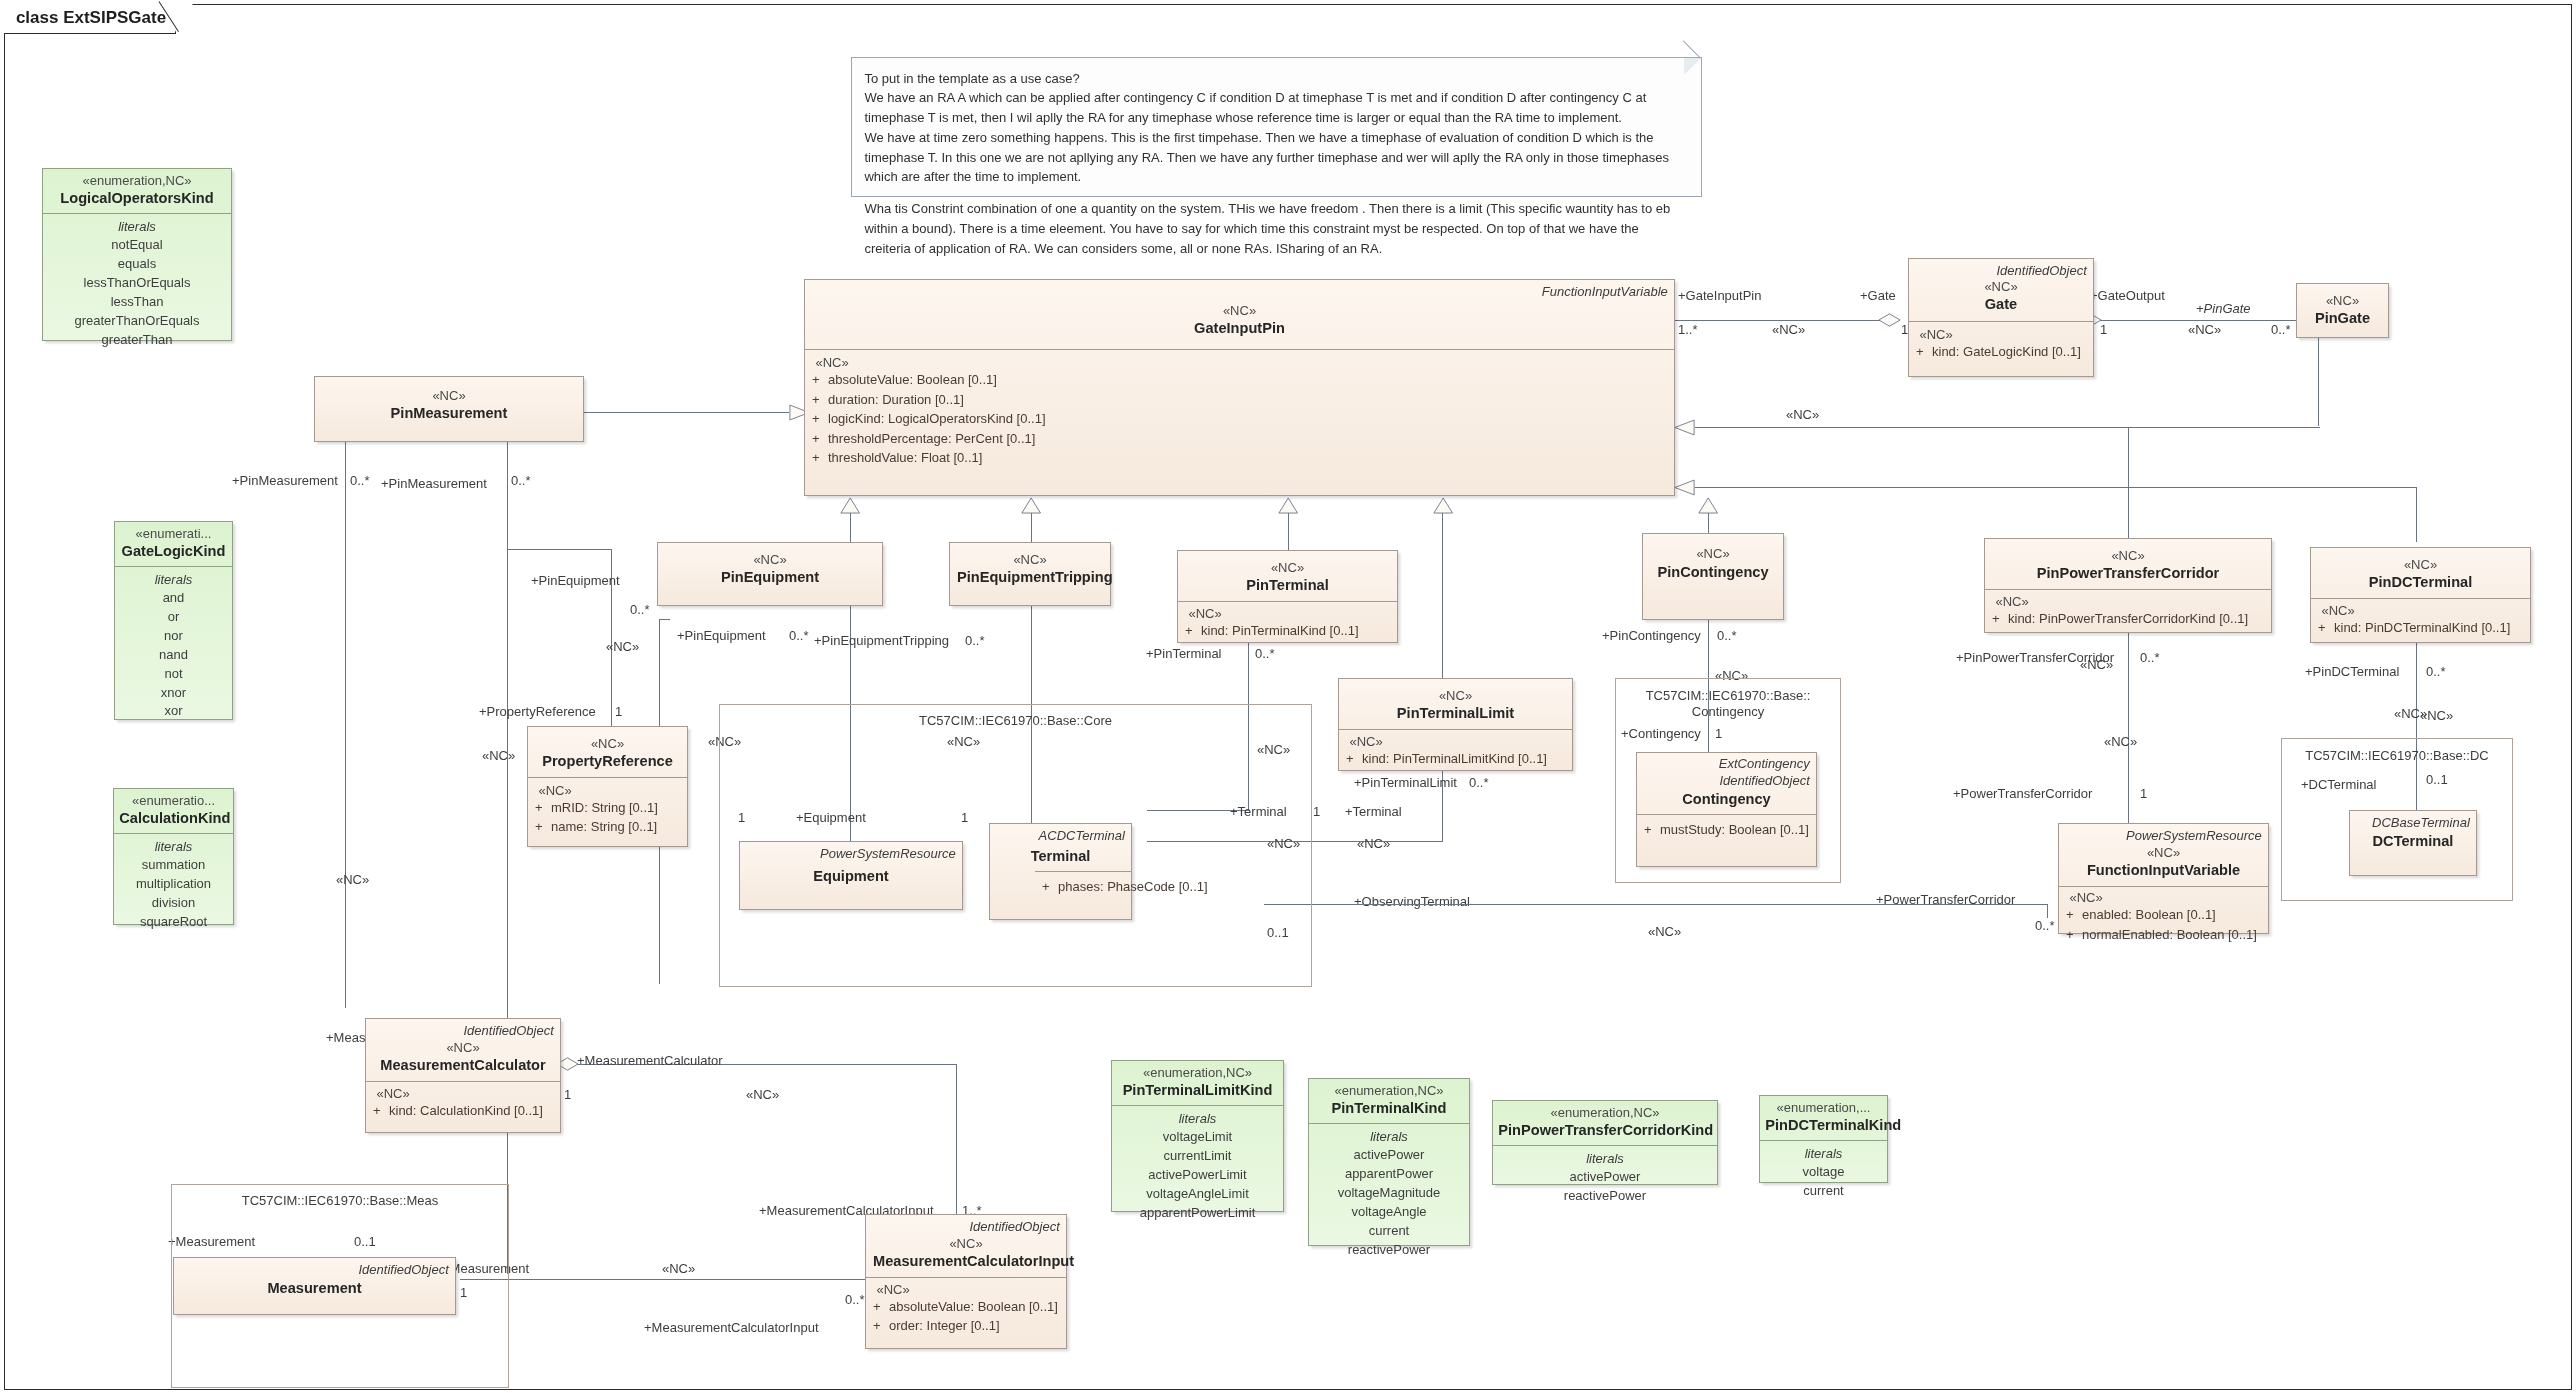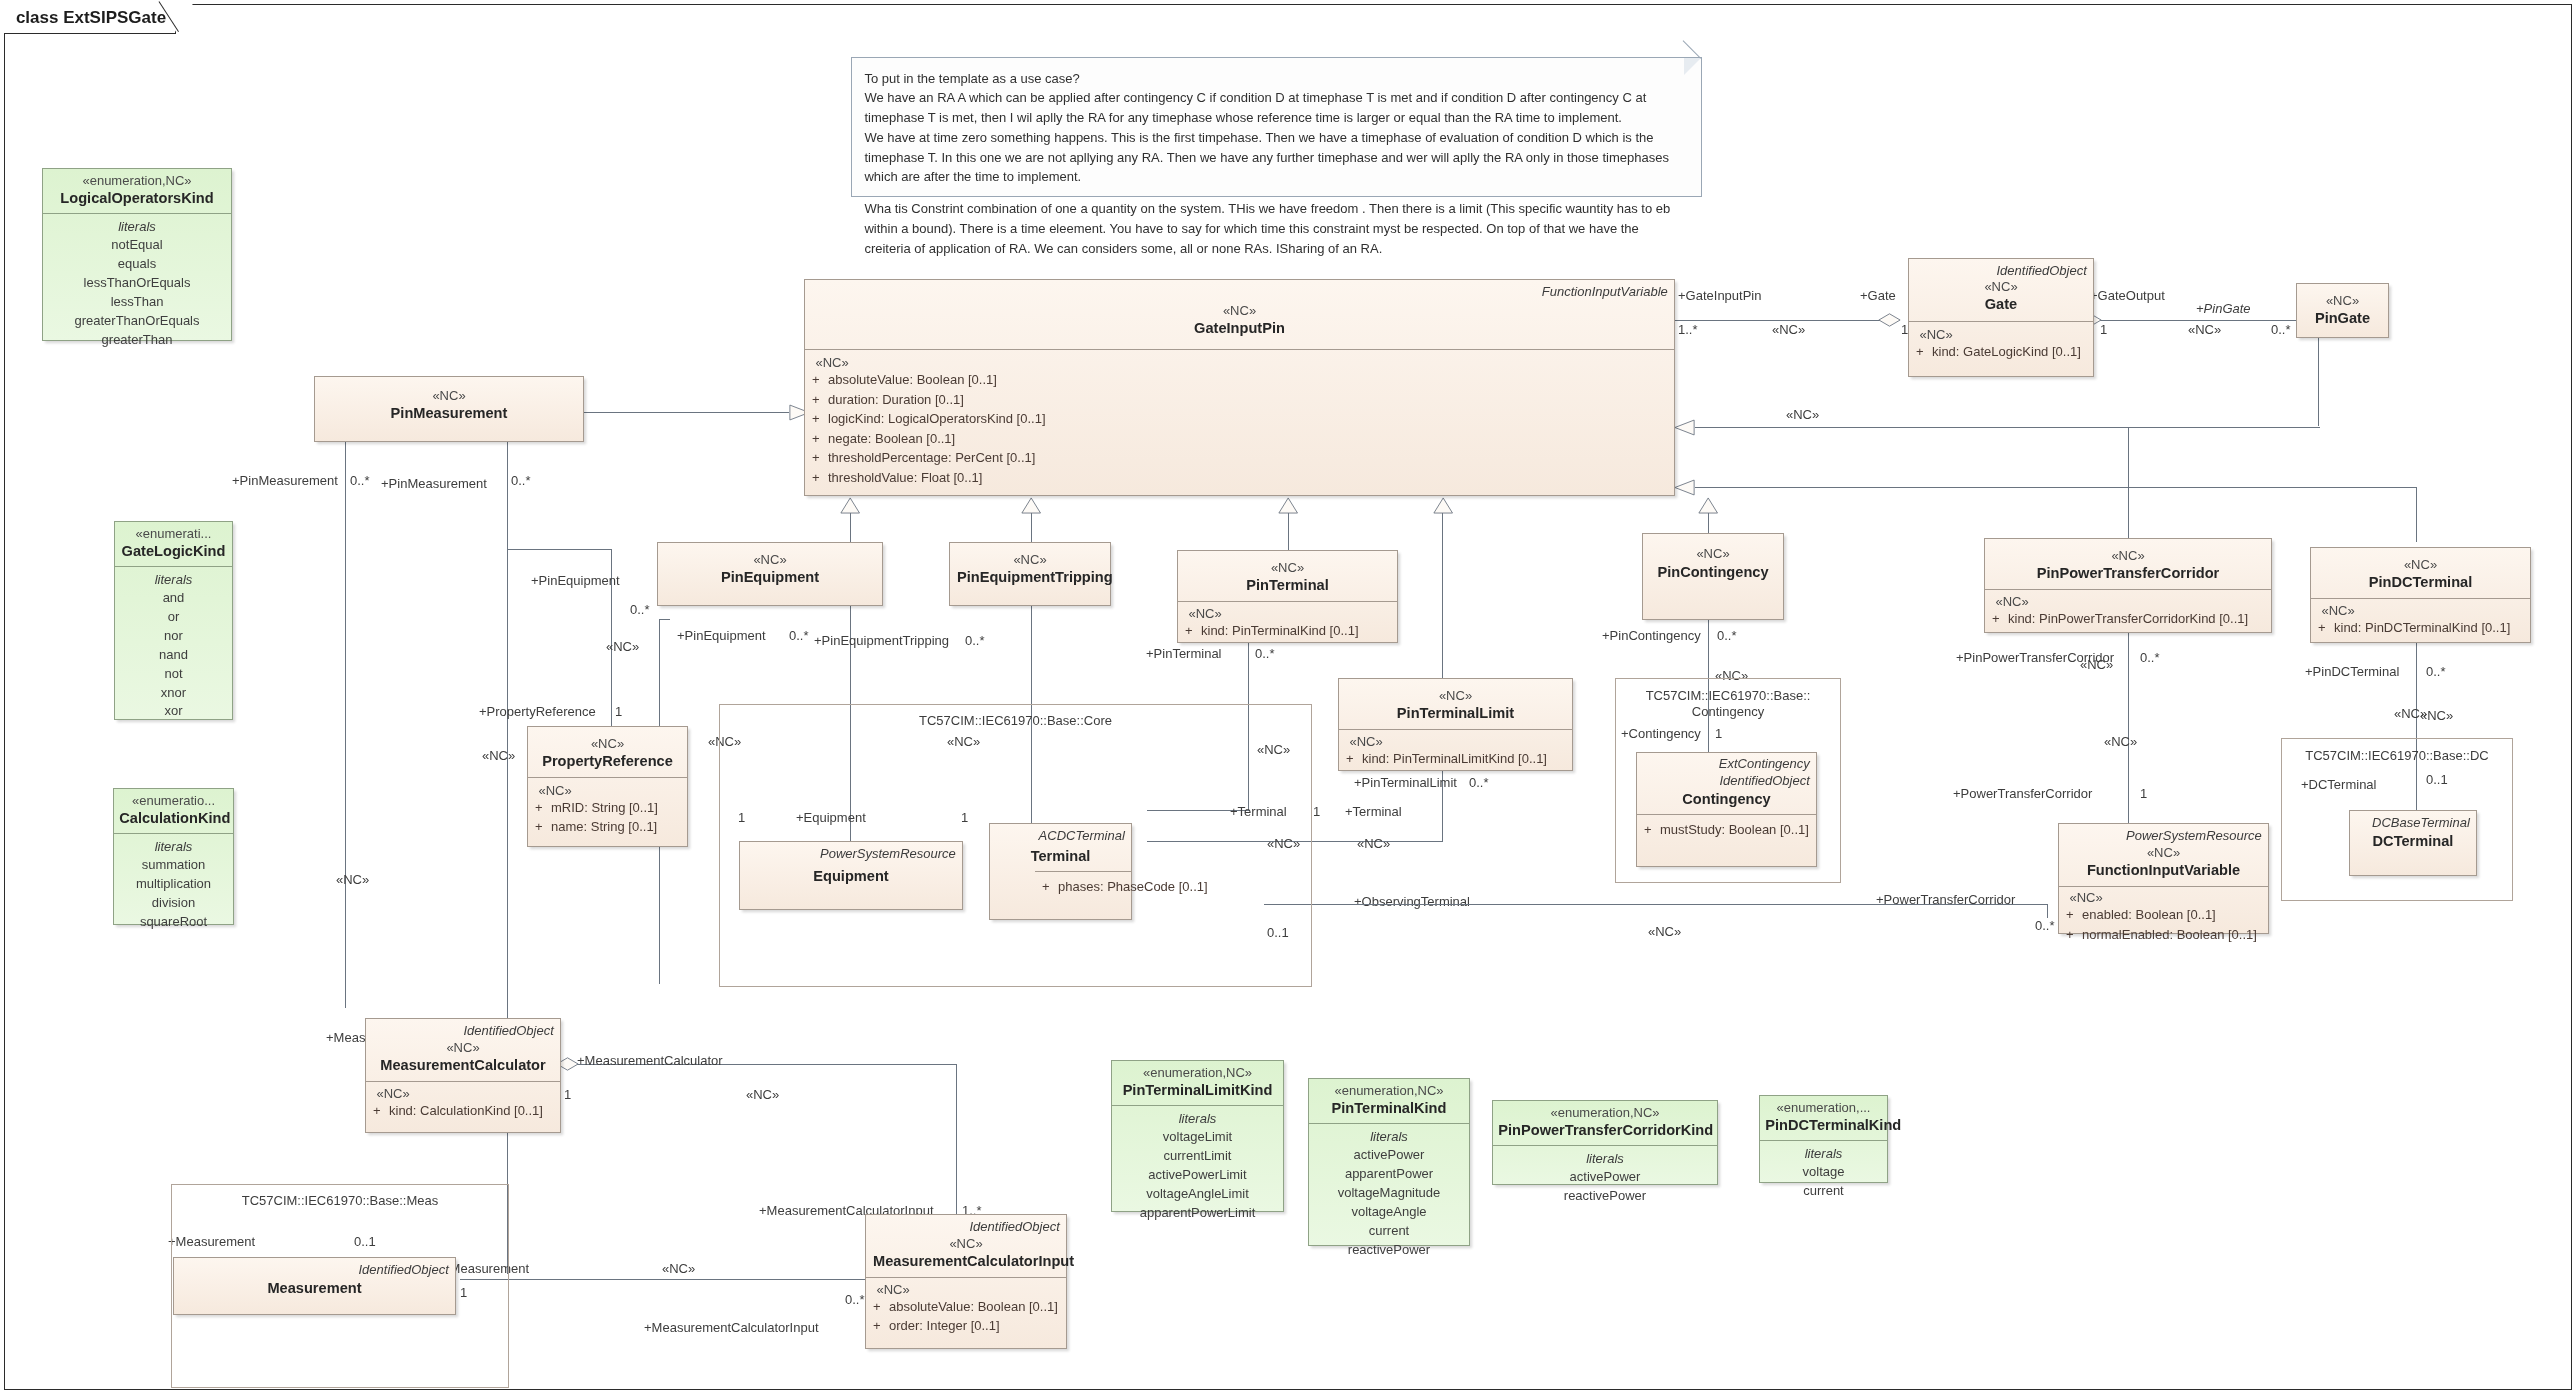--- a/index.html
+++ b/index.html
@@ -393,21 +393,20 @@
     <div class="corner">FunctionInputVariable</div>
     <div class="hdr" style="padding-top:23px;padding-bottom:10.6px;">
       <div class="stereo">«NC»</div>
       <div class="cname">GateInputPin</div>
     </div>
     <div class="sect">
       <div class="nc-tag">«NC»</div>
       <div class="attr"><span class="pm">+</span><span>absoluteValue: Boolean [0..1]</span></div>
       <div class="attr"><span class="pm">+</span><span>duration: Duration [0..1]</span></div>
       <div class="attr"><span class="pm">+</span><span>logicKind: LogicalOperatorsKind [0..1]</span></div>
-      <div class="attr"><span class="pm">+</span><span>negate: Boolean [0..1]</span></div>
       <div class="attr"><span class="pm">+</span><span>thresholdPercentage: PerCent [0..1]</span></div>
       <div class="attr"><span class="pm">+</span><span>thresholdValue: Float [0..1]</span></div>
     </div>
   </div>
 
   <div class="box" style="left:1908px;top:258px;width:186px;height:119px;">
     <div class="corner">IdentifiedObject</div>
     <div class="hdr" style="padding-top:19.5px;padding-bottom:7px;">
       <div class="stereo">«NC»</div>
       <div class="cname">Gate</div>

